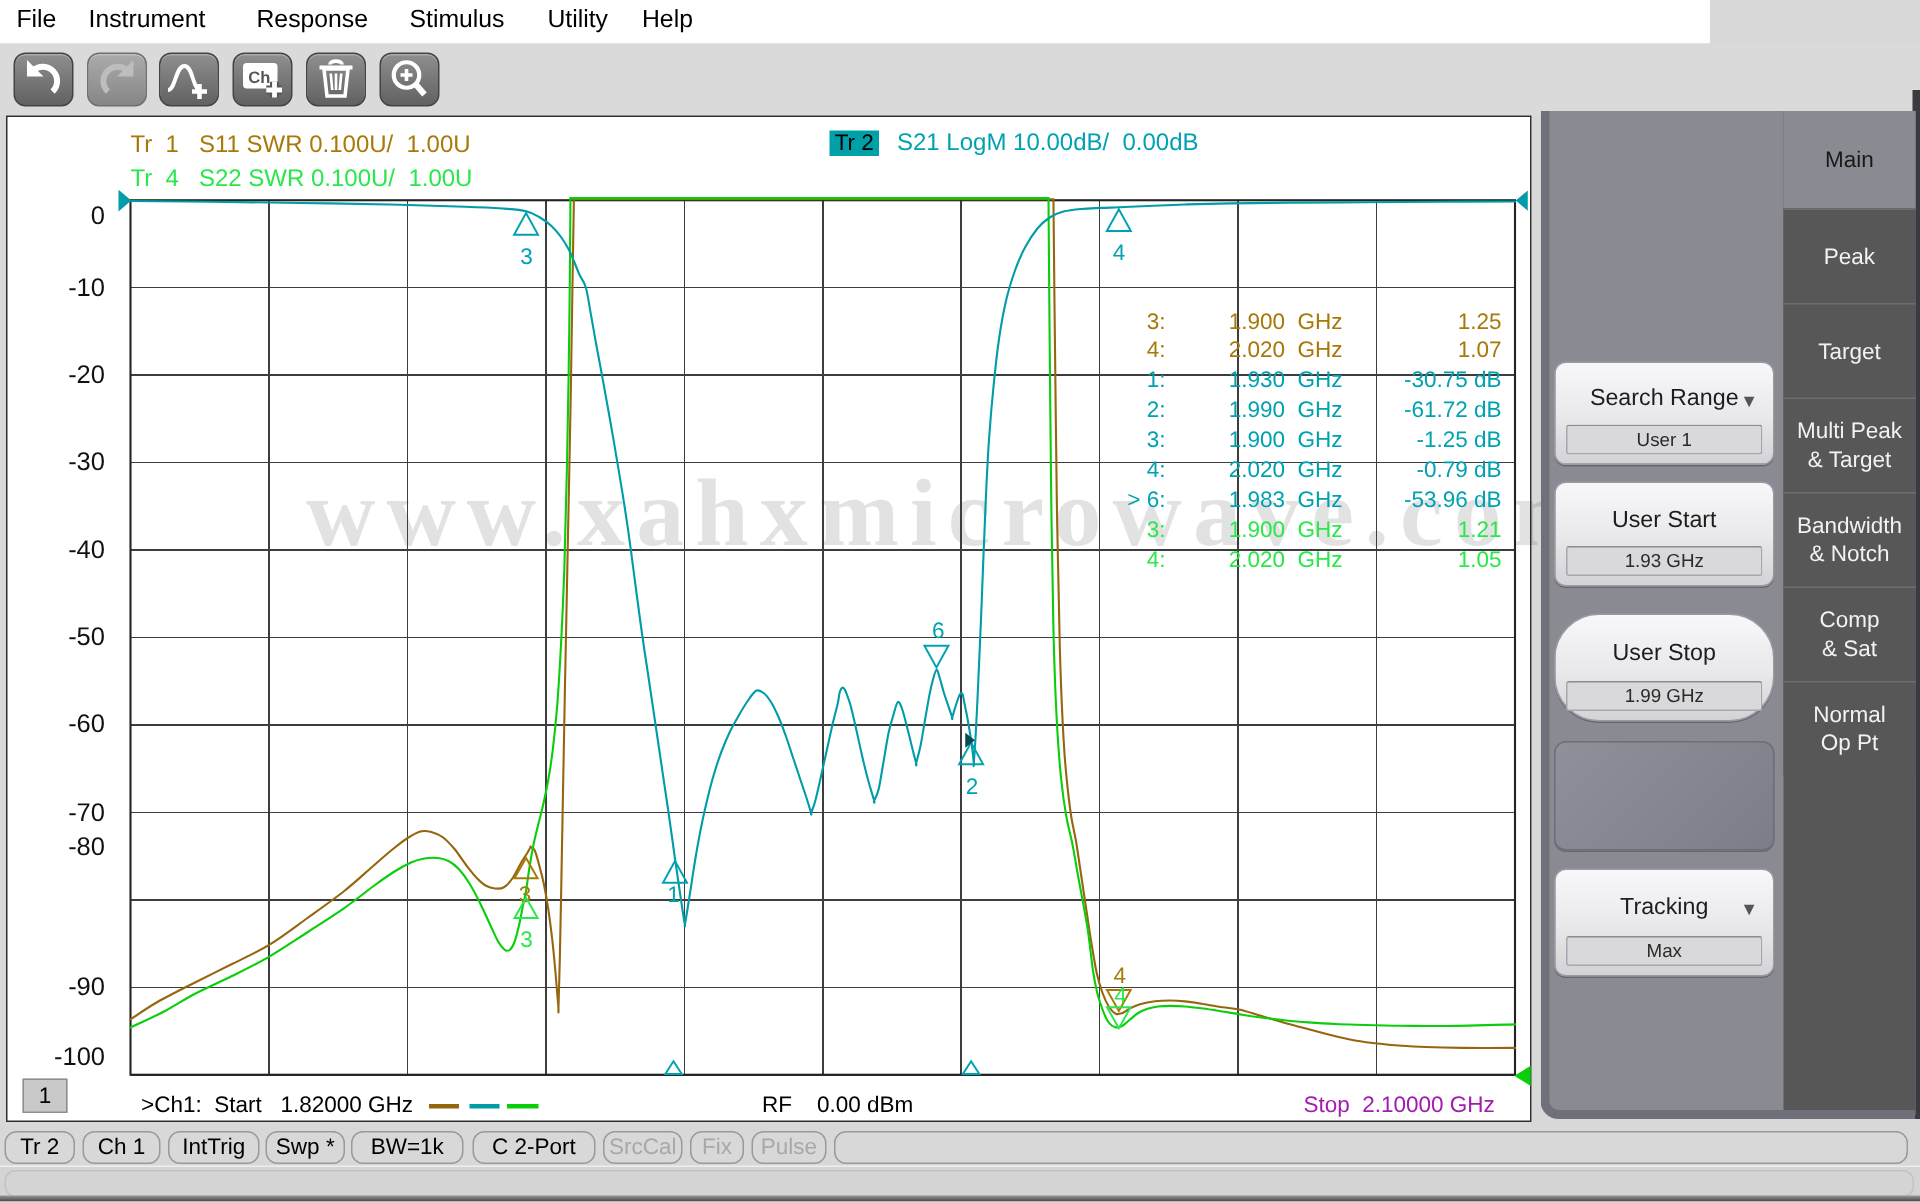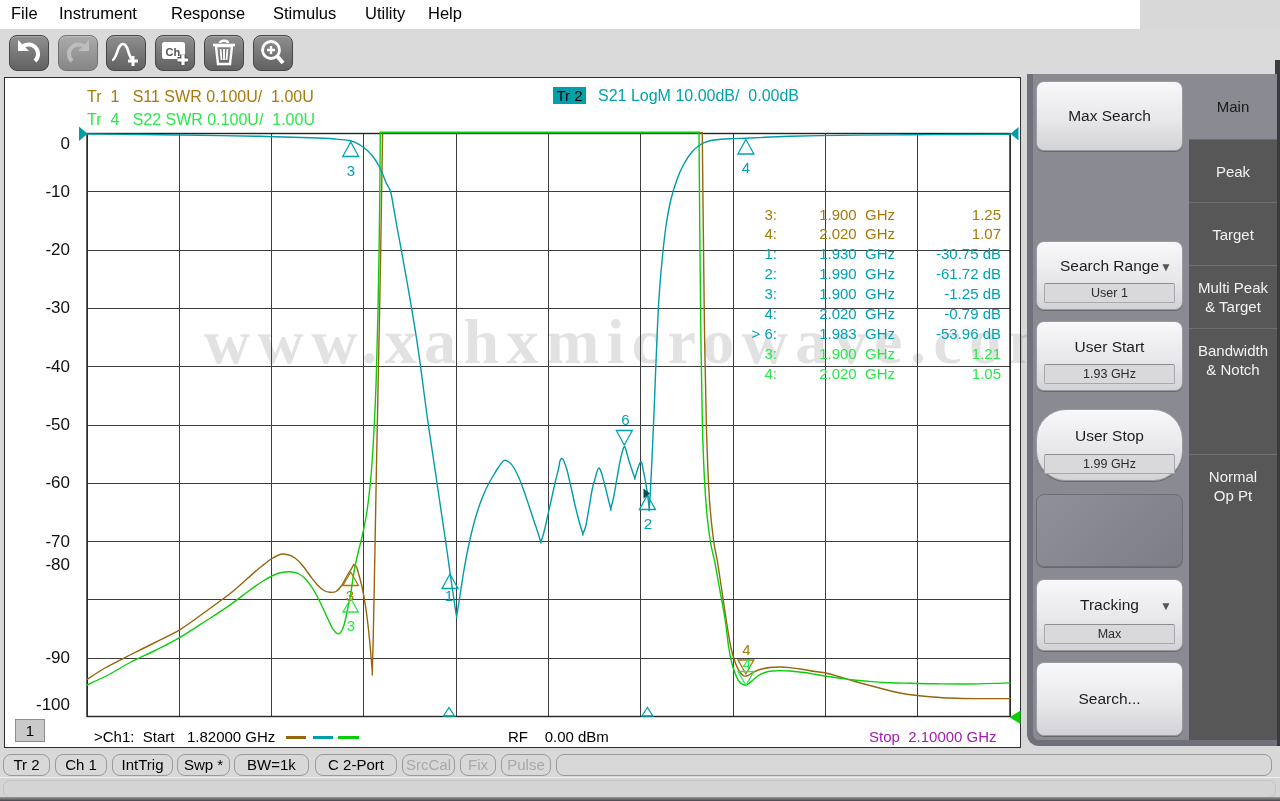--- a/index.html
+++ b/index.html
@@ -218,43 +218,42 @@
 
 <div class="pedge"></div>
 <div id="panel">
   <div id="pbody"></div>
   <div id="ptabs">
     <div class="ptab active" style="top:0px; height:65px;">Main</div>
     <div class="ptab" style="top:65px;">Peak</div>
     <div class="ptab" style="top:128px;">Target</div>
     <div class="ptab" style="top:191px;">Multi Peak<br>&amp; Target</div>
     <div class="ptab" style="top:254px;">Bandwidth<br>&amp; Notch</div>
+    <div class="ptab" style="top:317px;">Comp<br>&amp; Sat</div>
     <div class="ptab" style="top:380px;">Normal<br>Op Pt</div>
   </div>
-  <div class="pbtn" style="top:45px; height:70px; line-height:68px;">Max Search</div>
   <div class="pbtn" style="top:205px; height:68.5px;">
       <span class="lab" style="top:15px;">Search Range</span>
       <span class="arr" style="top:18px;">▼</span>
       <span class="val" style="top:41px;">User 1</span>
     </div>
   <div class="pbtn" style="top:285px; height:70px;">
       <span class="lab" style="top:16px;">User Start</span>
       <span class="val" style="top:42px;">1.93 GHz</span>
     </div>
   <div class="pbtn" style="top:373px; height:72px;border-radius:30px;">
       <span class="lab" style="top:17px;">User Stop</span>
       <span class="val" style="top:44px;">1.99 GHz</span>
     </div>
   <div class="pbtn empty" style="top:458px; height:73px;"></div>
   <div class="pbtn" style="top:542.5px; height:72px;">
       <span class="lab" style="top:16px;">Tracking</span>
       <span class="arr" style="top:19px;">▼</span>
       <span class="val" style="top:44px;">Max</span>
     </div>
-  <div class="pbtn" style="top:626px; height:74px; line-height:72px;">Search...</div>
 </div>
 
 <div id="bbar1">
   <div class="bbtn" style="left:3px; width:47px;">Tr 2</div>
   <div class="bbtn" style="left:55px; width:52px;">Ch 1</div>
   <div class="bbtn" style="left:112px; width:61px;">IntTrig</div>
   <div class="bbtn" style="left:177px; width:53px;">Swp *</div>
   <div class="bbtn" style="left:234px; width:75px;">BW=1k</div>
   <div class="bbtn" style="left:315px; width:82px;">C  2-Port</div>
   <div class="bbtn dis" style="left:402px; width:53px;">SrcCal</div>

